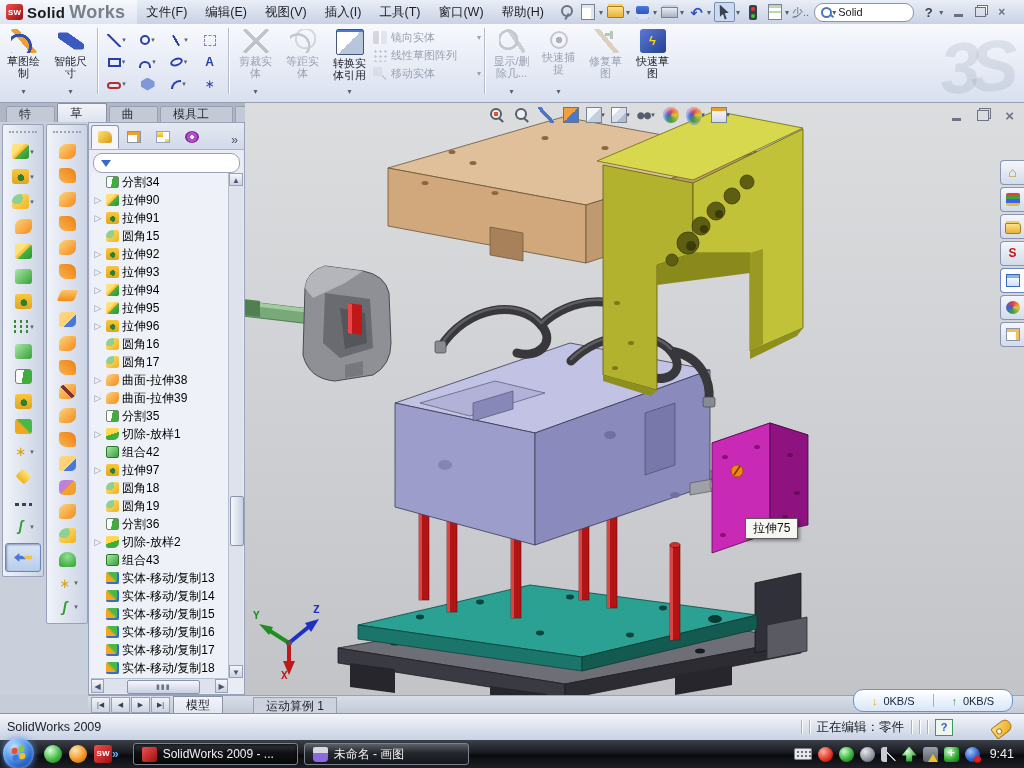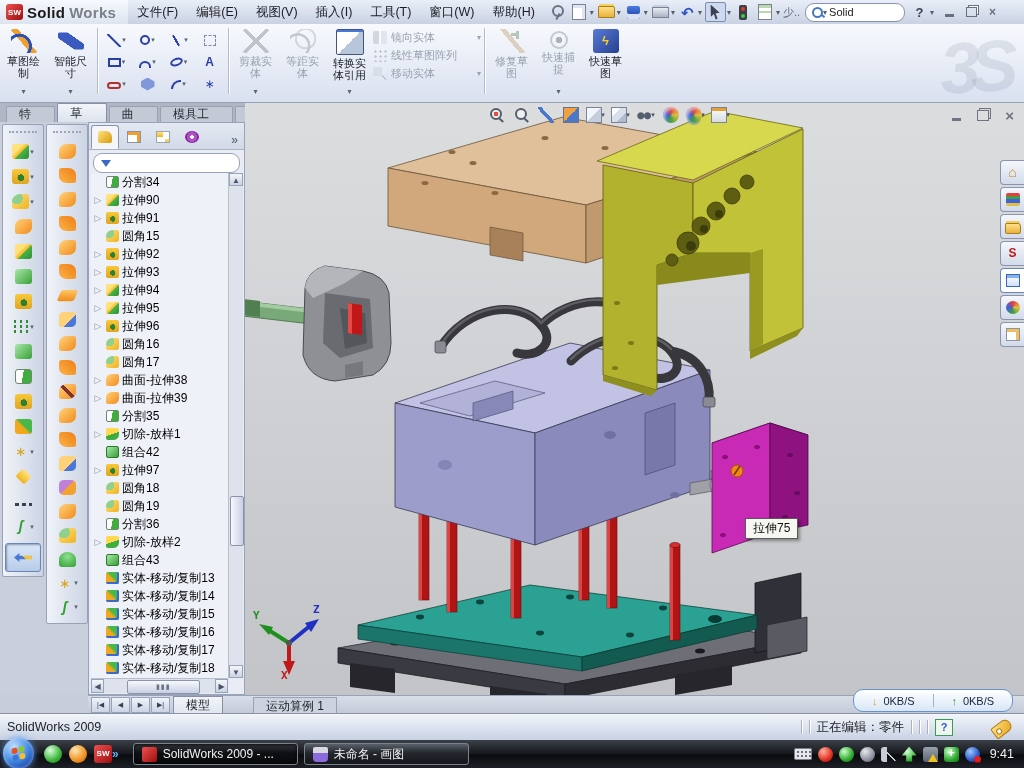--- a/index.html
+++ b/index.html
@@ -4,21 +4,21 @@
 <style>
   html,body{margin:0;padding:0;}
   body{font-family:"Liberation Sans","DejaVu Sans",sans-serif;}
   #screen{position:relative;width:1024px;height:768px;overflow:hidden;background:#c6ccd8;font-size:12px;-webkit-font-smoothing:antialiased;}
 
   
   .titlebar{position:absolute;left:0;top:0;width:1024px;height:24px;background:linear-gradient(#e9eef8,#c9d2e3);border-bottom:1px solid #9aa2b6;display:flex;align-items:center;}
   .logo{display:flex;align-items:center;gap:4px;padding:0 12px 0 6px;height:100%;background:linear-gradient(#f6f9fd,#dde4f1);}
   .logo-cube{width:17px;height:16px;border-radius:3px;background:linear-gradient(135deg,#f05050,#9c0e0e);color:#fff;font-size:8px;font-weight:bold;display:flex;align-items:center;justify-content:center;}
   .logo-solid{font-weight:bold;font-size:15px;color:#1a1a1a;letter-spacing:.3px;}
-  .logo-works{font-weight:bold;font-size:15px;color:#7a7f88;letter-spacing:.3px;}
+  .logo-works{font-weight:bold;font-size:18px;color:#7a7f88;letter-spacing:.3px;}
   .menubar{display:flex;align-items:center;height:100%;}
   .menu-item{padding:0 9px;line-height:23px;color:#1c1c24;cursor:default;font-size:12.5px;}
   .stdbar{display:flex;align-items:center;gap:3px;margin-left:4px;flex:1;}
   .tbi{width:19px;height:18px;display:inline-flex;align-items:center;justify-content:center;position:relative;border-radius:2px;}
   .tbi.pressed{background:#cdd9ef;border:1px solid #7a8cb0;}
   .ddm{font-size:8px;color:#55606f;margin-left:-2px;}
   .i-pin::before{content:'';width:8px;height:8px;border:2px solid #6a7282;border-radius:50%;position:absolute;top:2px;left:4px;}
   .i-pin::after{content:'';width:2px;height:7px;background:#6a7282;position:absolute;bottom:1px;left:9px;transform:rotate(30deg);}
   .i-new{width:12px;height:14px;background:#fff;border:1px solid #7a8294;box-shadow:inset -3px 3px 0 #dfe6f2;}
   .i-open{width:15px;height:10px;background:linear-gradient(#ffe08a,#e8b23a);border:1px solid #a87e1e;border-radius:1px 2px 1px 1px;box-shadow:0 -3px 0 -1px #f5d060;}
@@ -426,27 +426,31 @@
           <span>线性草图阵列</span>
         </div>
         <div class="stackrow dis">
           <span class="smi smi-2"></span>
           <span>移动实体</span>
           <span class="sdd">▾</span>
         </div>
       </div>
     <div class="vsep"></div>
     <div class="cm-group" id="cmg4">
+        <div class="cm-big dis hasdd">
+          <span class="cmicon cmi-display-delete"></span>
+          <div class="cmlabel">显示/删除几...</div>
+        </div>
+        <div class="cm-big dis hasdd">
+          <span class="cmicon cmi-quick-snaps"></span>
+          <div class="cmlabel">快速捕捉</div>
+        </div>
         <div class="cm-big dis">
           <span class="cmicon cmi-repair-sketch"></span>
           <div class="cmlabel">修复草图</div>
-        </div>
-        <div class="cm-big dis hasdd">
-          <span class="cmicon cmi-quick-snaps"></span>
-          <div class="cmlabel">快速捕捉</div>
         </div>
         <div class="cm-big">
           <span class="cmicon cmi-rapid-sketch"></span>
           <div class="cmlabel">快速草图</div>
         </div>
       </div>
     <div class="watermark">3S</div>
   </div>
 
   <div class="tabband" id="tabband">

